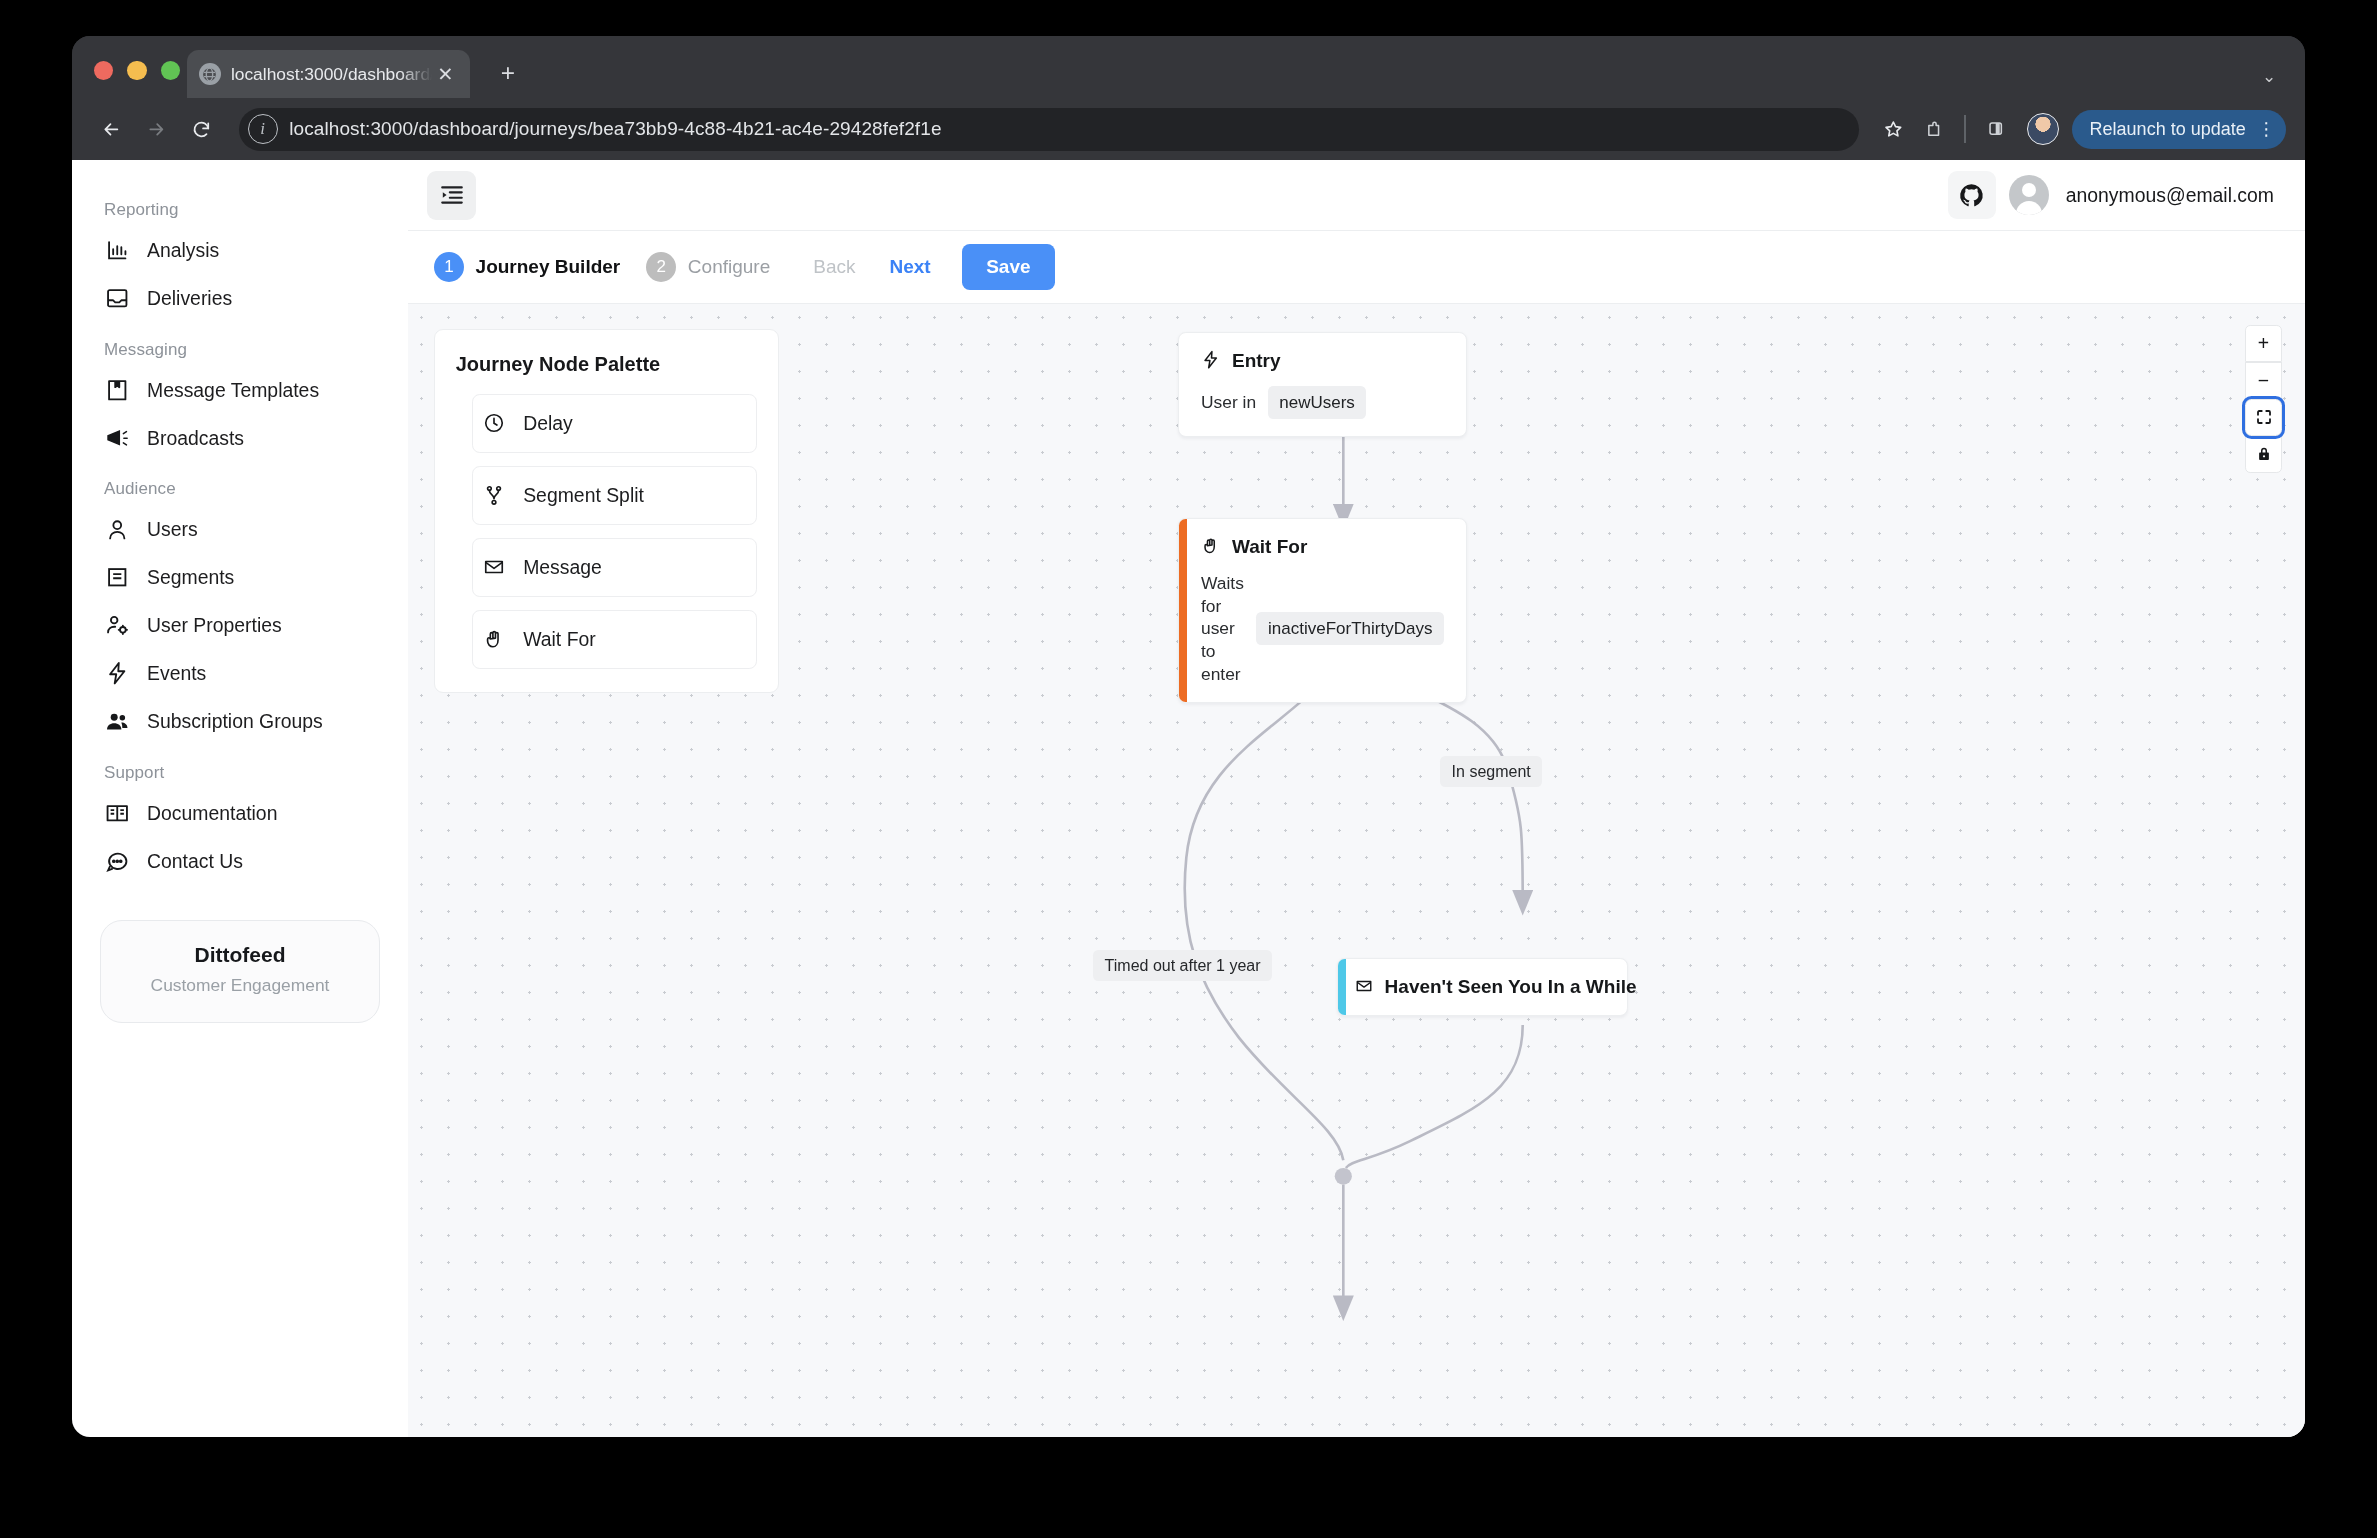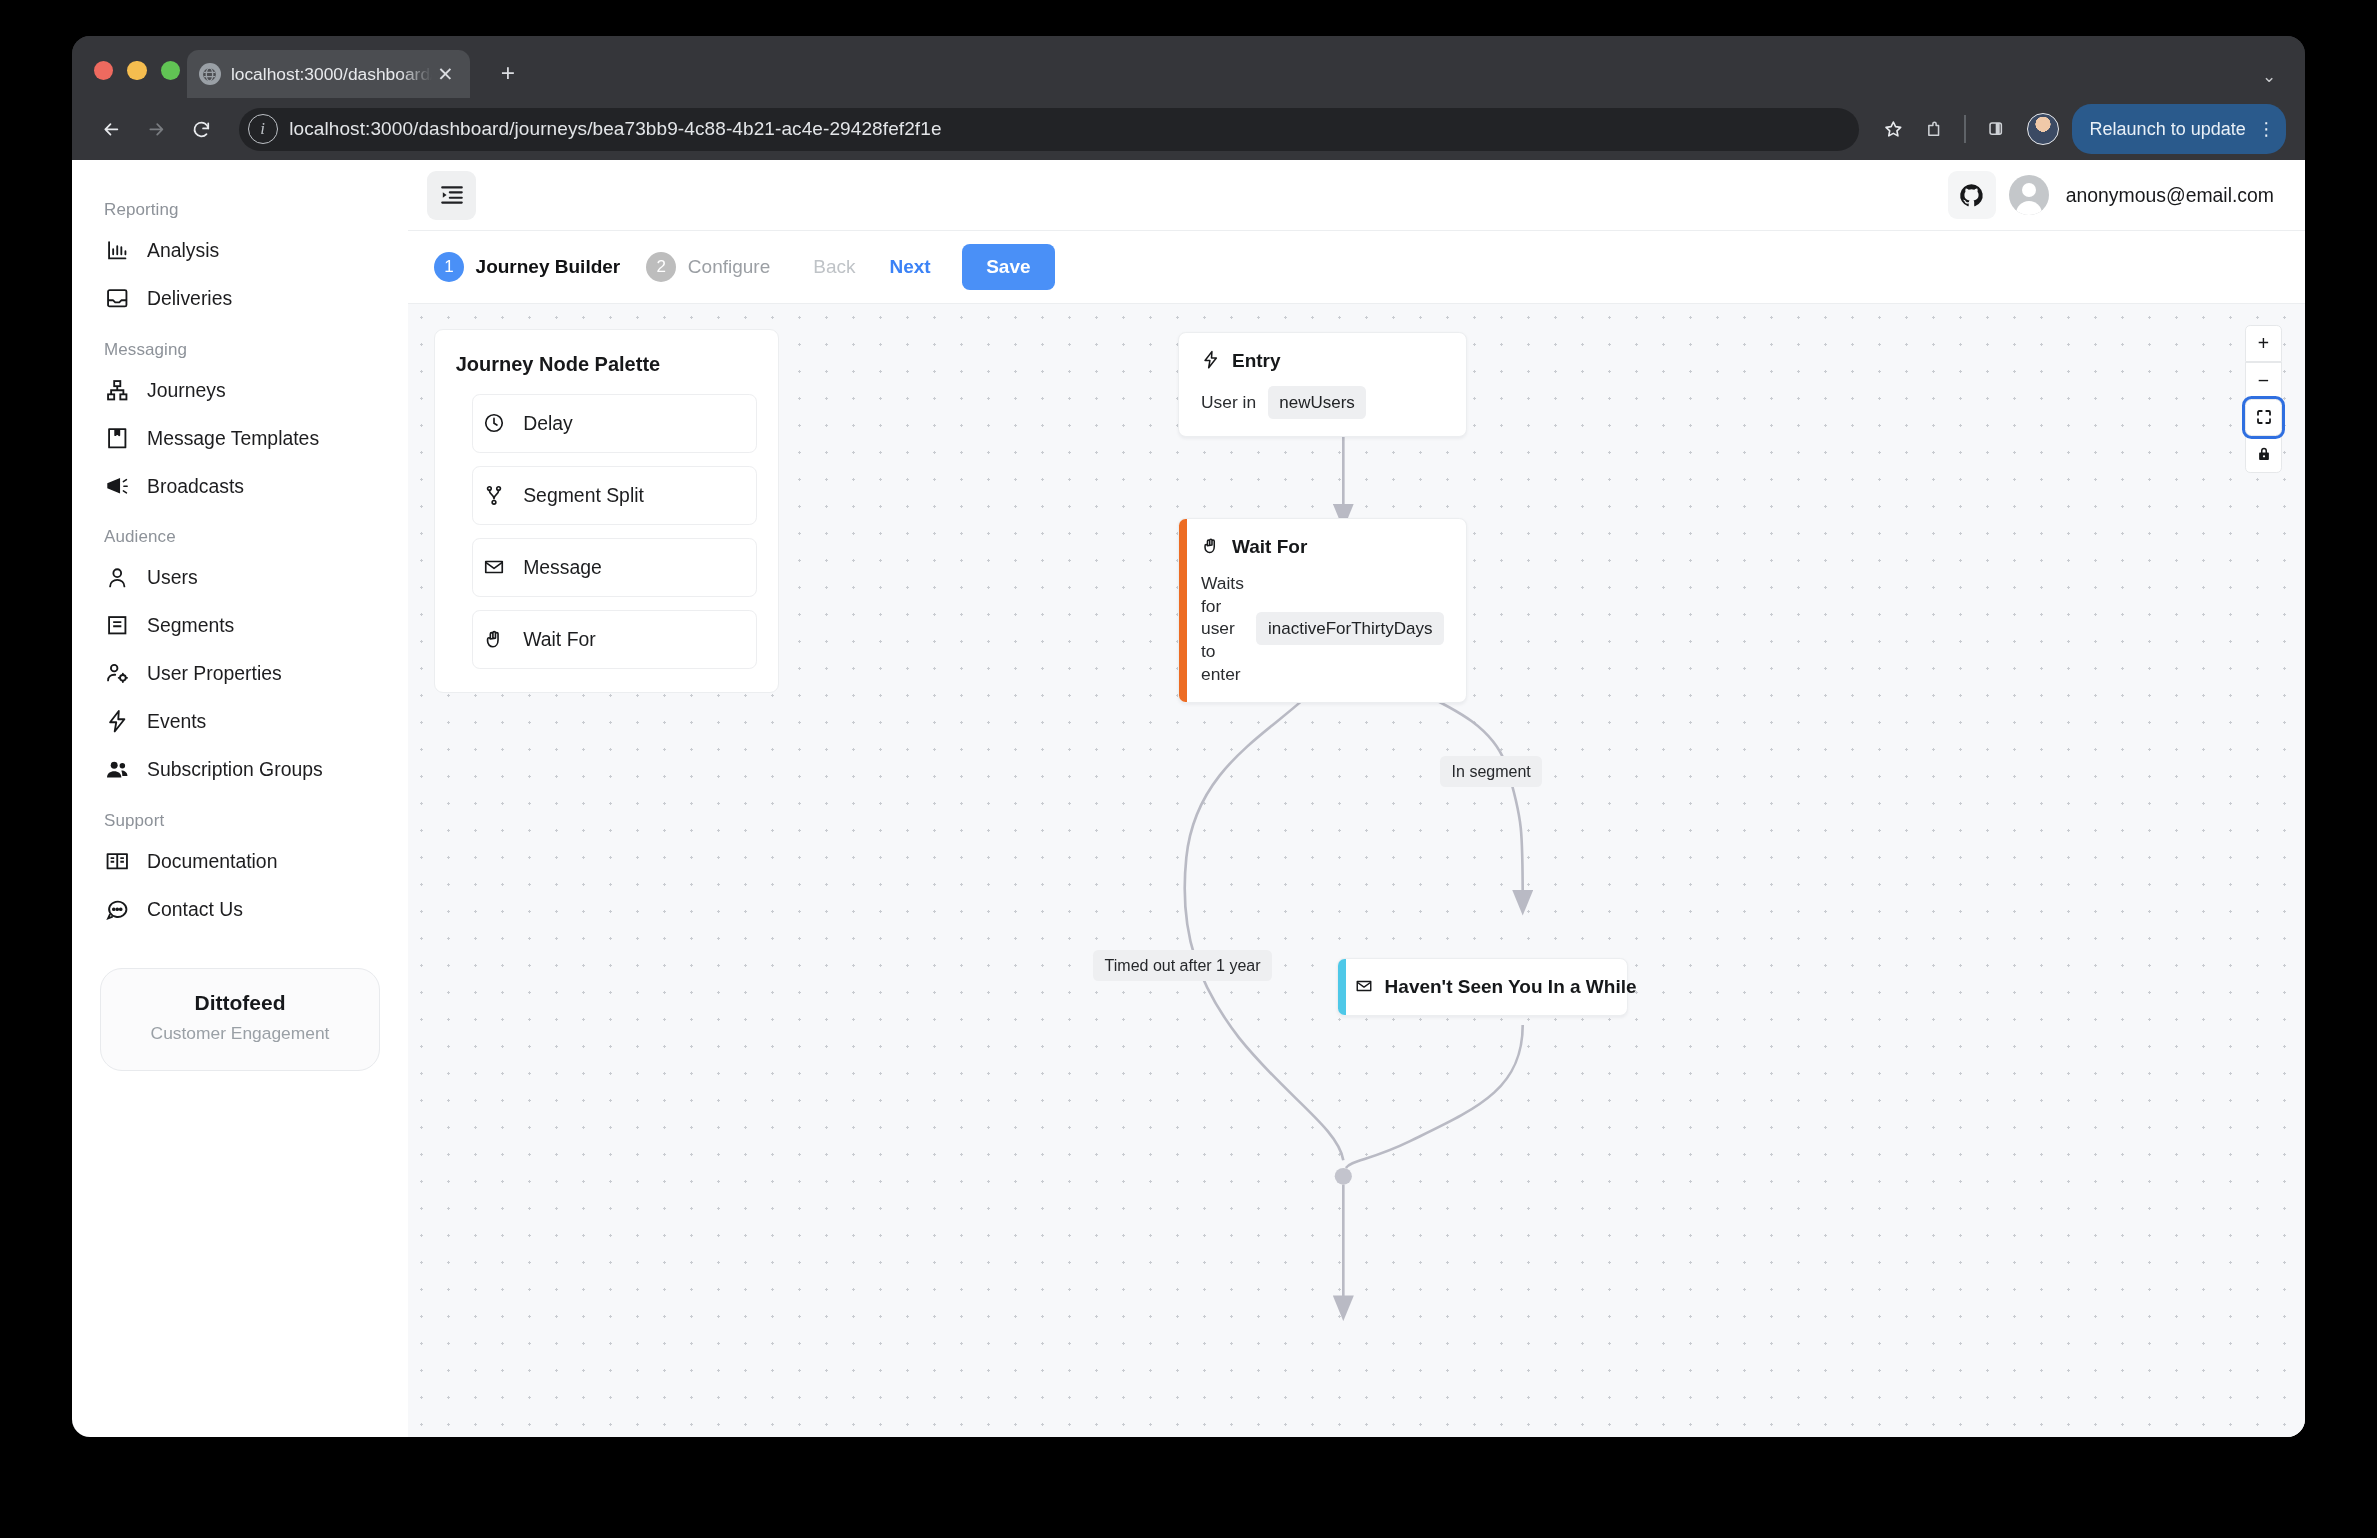--- a/index.html
+++ b/index.html
@@ -95,21 +95,21 @@
   .star { width:35px;height:35px;color:#e8eaed;font-size:20.7px;display:flex;align-items:center;justify-content:center;}
   .ext  { width:35px;height:35px;color:#cfd2d6;font-size:19.4px;display:flex;align-items:center;justify-content:center;}
   .tdiv { width:1.3px;height:28px;background:#5f6368;margin:0 7.8px;}
   .sidepanel{width:35px;height:35px;color:#cfd2d6;display:flex;align-items:center;justify-content:center;}
   .profile-pic {
     width: 32px; height: 32px; border-radius: 50%;
     background: radial-gradient(circle at 50% 34%, #f0c9a8 0 30%, #3b4a63 31% 100%);
     border: 1.9px solid #e8eaed; flex:0 0 32px; margin: 0 7.8px;
   }
   .relaunch {
-    height: 50px; border-radius: 19.4px; background: #2a5a8c;
+    height: 39px; border-radius: 19.4px; background: #2a5a8c;
     color: #e9f0f7; font-size: 18px; display:flex;align-items:center;
     padding: 0 10.3px 0 18px; gap: 11.6px;
   }
   .kebab { font-size: 18px; letter-spacing: 0; line-height: 0.8; }
 
   
   .viewport { flex: 1; display: flex; background: #000000; overflow: hidden; }
 
   
   .sidebar {
@@ -322,31 +322,20 @@
         <span class="ic">
           <svg viewBox="0 0 24 24" fill="none" stroke="#17181a" stroke-width="1.8" stroke-linejoin="round">
               <rect x="3" y="4" width="18" height="16" rx="1.5"></rect>
               <path d="M3 14h5l2 2h4l2-2h5"></path>
             </svg>
         </span>
         <span>Deliveries</span>
       </div>
 
       <div class="nav-group">Messaging</div>
-      <div class="nav-item">
-        <span class="ic">
-          <svg viewBox="0 0 24 24" fill="none" stroke="#17181a" stroke-width="1.8">
-              <rect x="9" y="3" width="6" height="5"></rect>
-              <rect x="3" y="16" width="6" height="5"></rect>
-              <rect x="15" y="16" width="6" height="5"></rect>
-              <path d="M12 8v4M6 16v-4h12v4"></path>
-            </svg>
-        </span>
-        <span>Journeys</span>
-      </div>
       <div class="nav-item">
         <span class="ic">
           <svg viewBox="0 0 24 24" fill="none" stroke="#17181a" stroke-width="1.8" stroke-linejoin="round">
               <rect x="4" y="3" width="16" height="18"></rect>
               <path d="M10 3v6l2-1.6L14 9V3" fill="#17181a"></path>
             </svg>
         </span>
         <span>Message Templates</span>
       </div>
       <div class="nav-item">

